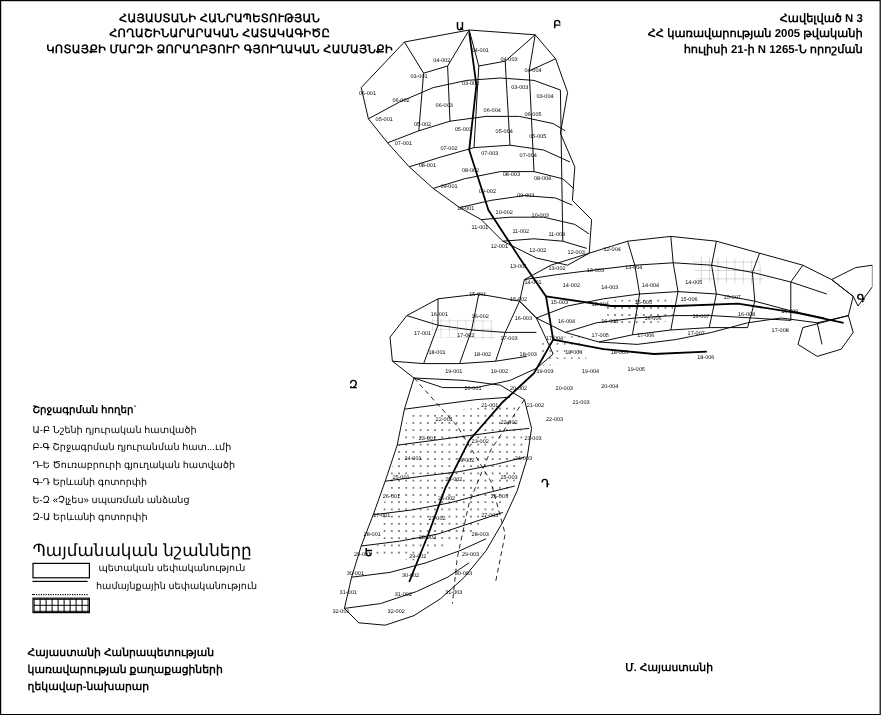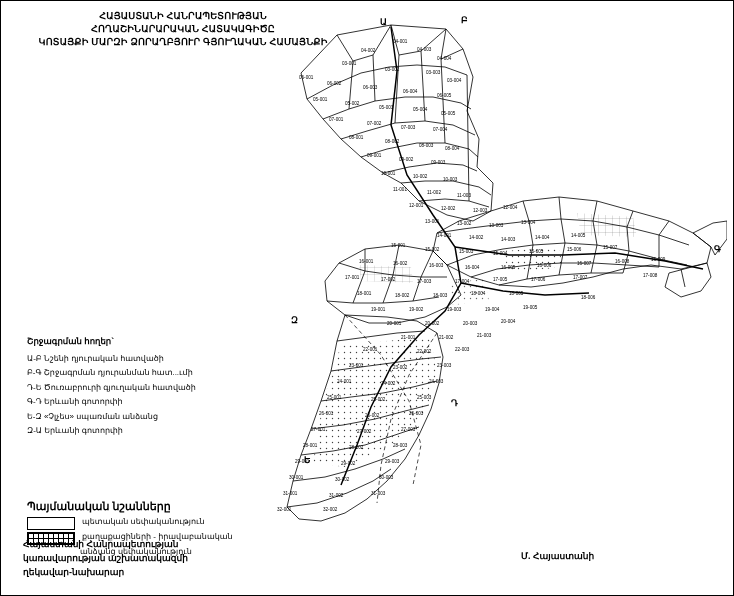--- a/index.html
+++ b/index.html
@@ -65,24 +65,23 @@
   
   .legend-b {
     position: absolute;
     left: 26px;
     top: 452px;
     width: 270px;
     font-size: 8px;
     line-height: 11px;
   }
   .legend-b .legend-title {
-    font-weight: bold;
-    font-size: 11px;
+    font-weight: normal;
+    font-size: 14px;
     margin-bottom: 5px;
-    margin-top: 48px;
   }
   .legend-b .sym-row {
     display: flex;
     align-items: flex-start;
     margin-bottom: 2px;
   }
   .sym-box {
     width: 46px;
     height: 11px;
     border: 1px solid #000;
@@ -151,54 +150,61 @@
 <body>
 
 <div id="page">
 
   <div class="hdr-left">
     <div>ՀԱՅԱՍՏԱՆԻ ՀԱՆՐԱՊԵՏՈՒԹՅԱՆ</div>
     <div>ՀՈՂԱՇԻՆԱՐԱՐԱԿԱՆ ՀԱՏԱԿԱԳԻԾԸ</div>
     <div>ԿՈՏԱՅՔԻ ՄԱՐԶԻ ՁՈՐԱՂԲՅՈՒՐ ԳՅՈՒՂԱԿԱՆ ՀԱՄԱՅՆՔԻ</div>
   </div>
 
+  <div class="hdr-right">
+    <div>Հավելված N 3</div>
+    <div>ՀՀ կառավարության 2005 թվականի</div>
+    <div>հուլիսի 21-ի N 1265-Ն որոշման</div>
+  </div>
 
   <div class="legend-a">
     <div class="legend-title">Շրջագրման հողեր`</div>
     <div class="row">Ա-Բ  Նշենի դյուրական հատվածի</div>
     <div class="row">Բ-Գ  Շրջագրման դյուրանման հատ...ւմի</div>
     <div class="row">Դ-Ե  Ծուռաբրուրի գյուղական հատվածի</div>
     <div class="row">Գ-Դ  Երևանի գոտորփի</div>
     <div class="row">Ե-Զ  «Չլչես» սպառման անձանց</div>
     <div class="row">Զ-Ա  Երևանի գոտորփի</div>
   </div>
 
   <div class="legend-b">
     <div class="legend-title">Պայմանական նշանները</div>
 
     <div class="sym-row">
       <span class="sym-box"></span>
       <span class="sym-text">պետական սեփականություն</span>
     </div>
 
+    <div class="sym-row">
+      <span class="sym-box dotted"></span>
+      <span class="sym-text">համայնքային սեփականություն</span>
+    </div>
 
     <div class="sym-row">
       <span class="sym-box grid-fill"></span>
-      <span class="sym-text">քաղաքացիների  -  իրավաբանական</span>
     </div>
 
     <div class="sym-row">
       <span class="sym-box" style="border:none;"></span>
-      <span class="sym-text">անձանց սեփականություն</span>
     </div>
   </div>
 
   <div class="footer-left">
     <div>Հայաստանի Հանրապետության</div>
-    <div>կառավարության աշխատակազմի</div>
+    <div>կառավարության քաղաքացիների</div>
     <div>ղեկավար-նախարար</div>
   </div>
   <div class="footer-right">Մ. Հայաստանի</div>
 
   <div id="map-area">
     <svg id="map-svg" width="486" height="520" viewBox="0 0 486 520">
       <defs>
         <pattern id="dots" width="6" height="6" patternUnits="userSpaceOnUse">
           <circle cx="1.5" cy="1.5" r="0.7" fill="#000"></circle>
         </pattern>

